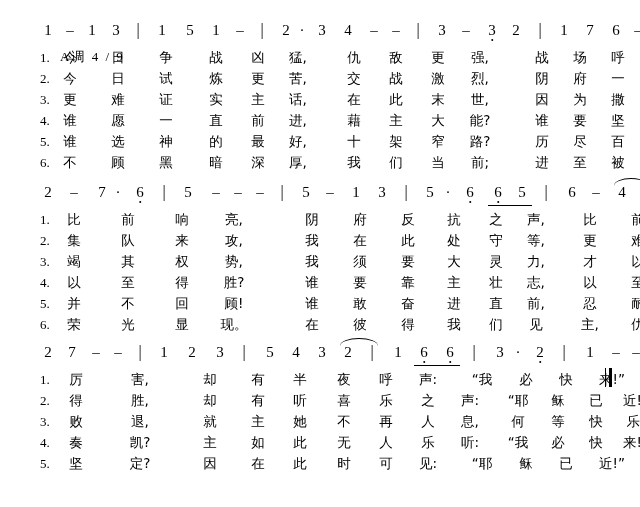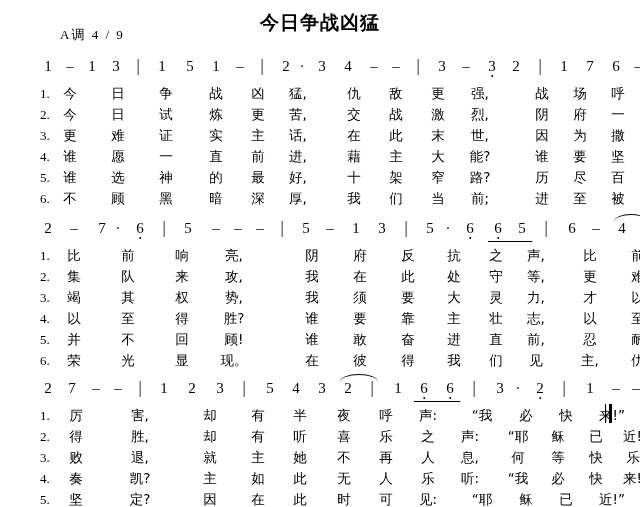--- a/index.html
+++ b/index.html
@@ -123,21 +123,20 @@
     border-right: 3px solid #000;
     border-left: 1px solid #000;
     width: 3px;
   }
 </style>
 </head>
 <body>
 
 <div class="sheet">
 
-  <div class="title">今日争战凶猛</div>
   <div class="meta">A调   4 / 9</div>
 
   <div class="system sys1">
     <div class="notes">
         <span class="n" style="left: 18px;">1</span>
         <span class="n" style="left: 40px;">–</span>
         <span class="n" style="left: 62px;">1</span>
         <span class="n" style="left: 86px;">3</span>
         <span class="n bar" style="left: 108px;">|</span>
         <span class="n" style="left: 132px;">1</span>

